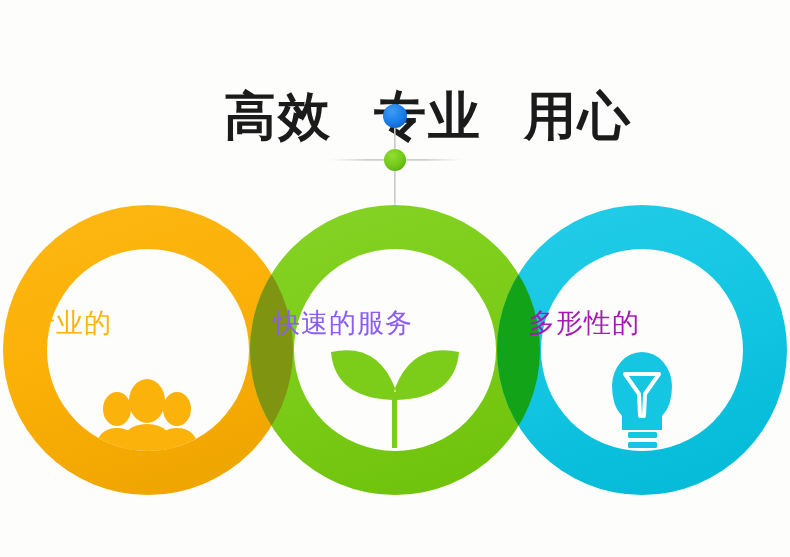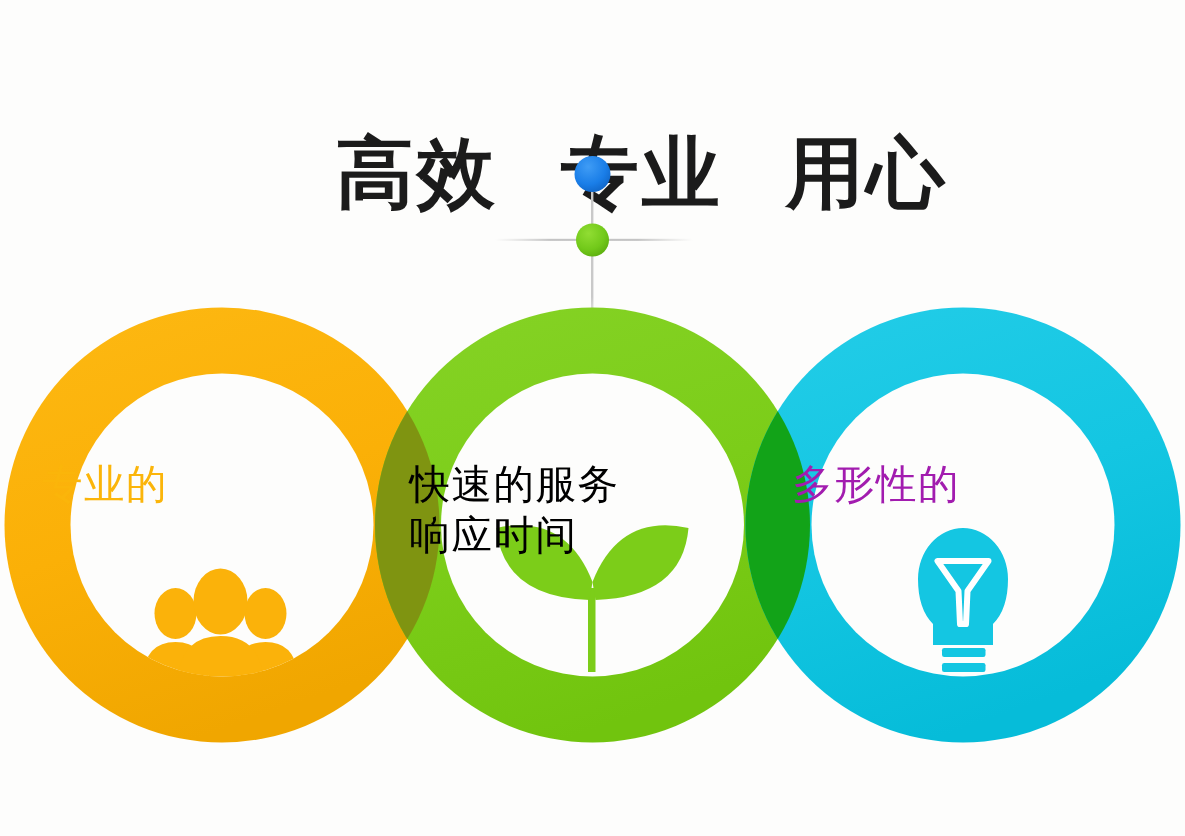--- a/index.html
+++ b/index.html
@@ -69,21 +69,21 @@
   #text-orange {
     left: 28px;
     top: 306px;
     width: 240px;
     color: #fbb50a;
   }
   #text-green {
     left: 273px;
     top: 306px;
     width: 244px;
-    color: #000000;
+    color: #8b5cf6;
   }
   #text-cyan {
     left: 528px;
     top: 306px;
     width: 254px;
     color: #a21caf;
   }
 
   
   .icons {
@@ -259,20 +259,19 @@
       <path d="M625 374 l34 0 l-14 20 l-1 22 l-4 0 l-1 -22 z" fill="none" stroke="#ffffff" stroke-width="4" stroke-linejoin="round" stroke-linecap="round"></path>
     </g>
   </svg>
 
   <div class="ring-text" id="text-orange">
     <span class="ln">专业的</span>
   </div>
 
   <div class="ring-text" id="text-green">
     <span class="ln">快速的服务</span>
-    <span class="ln">响应时间</span>
   </div>
 
   <div class="ring-text" id="text-cyan">
     <span class="ln">多形性的</span>
   </div>
 
 </div>
 
 </body></html>

